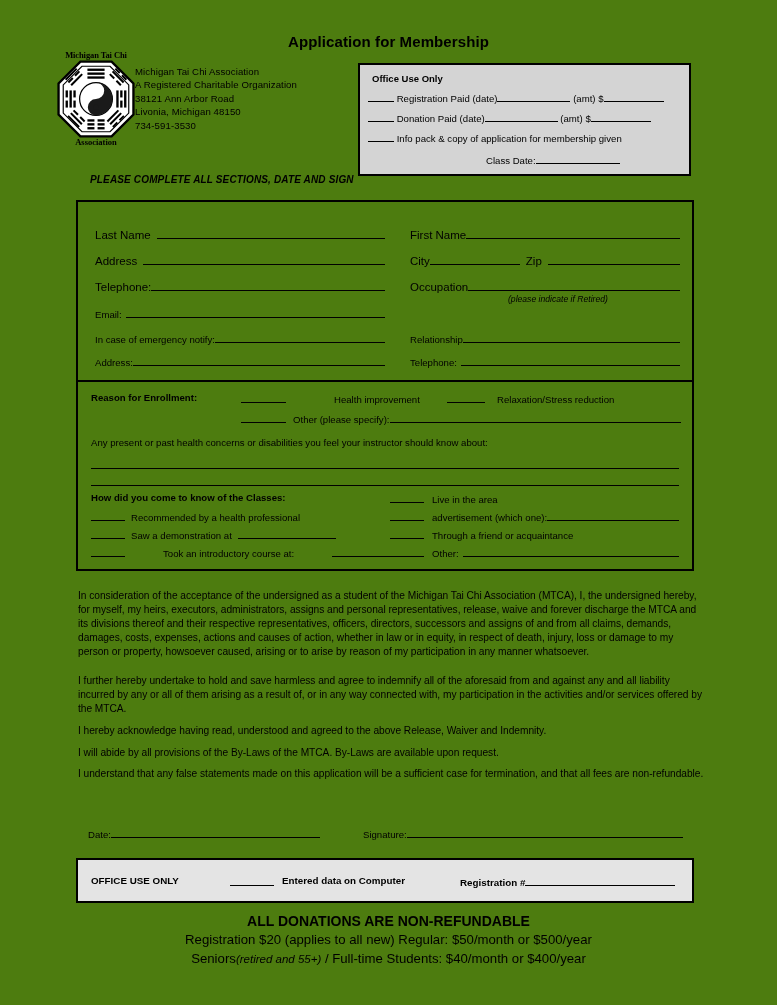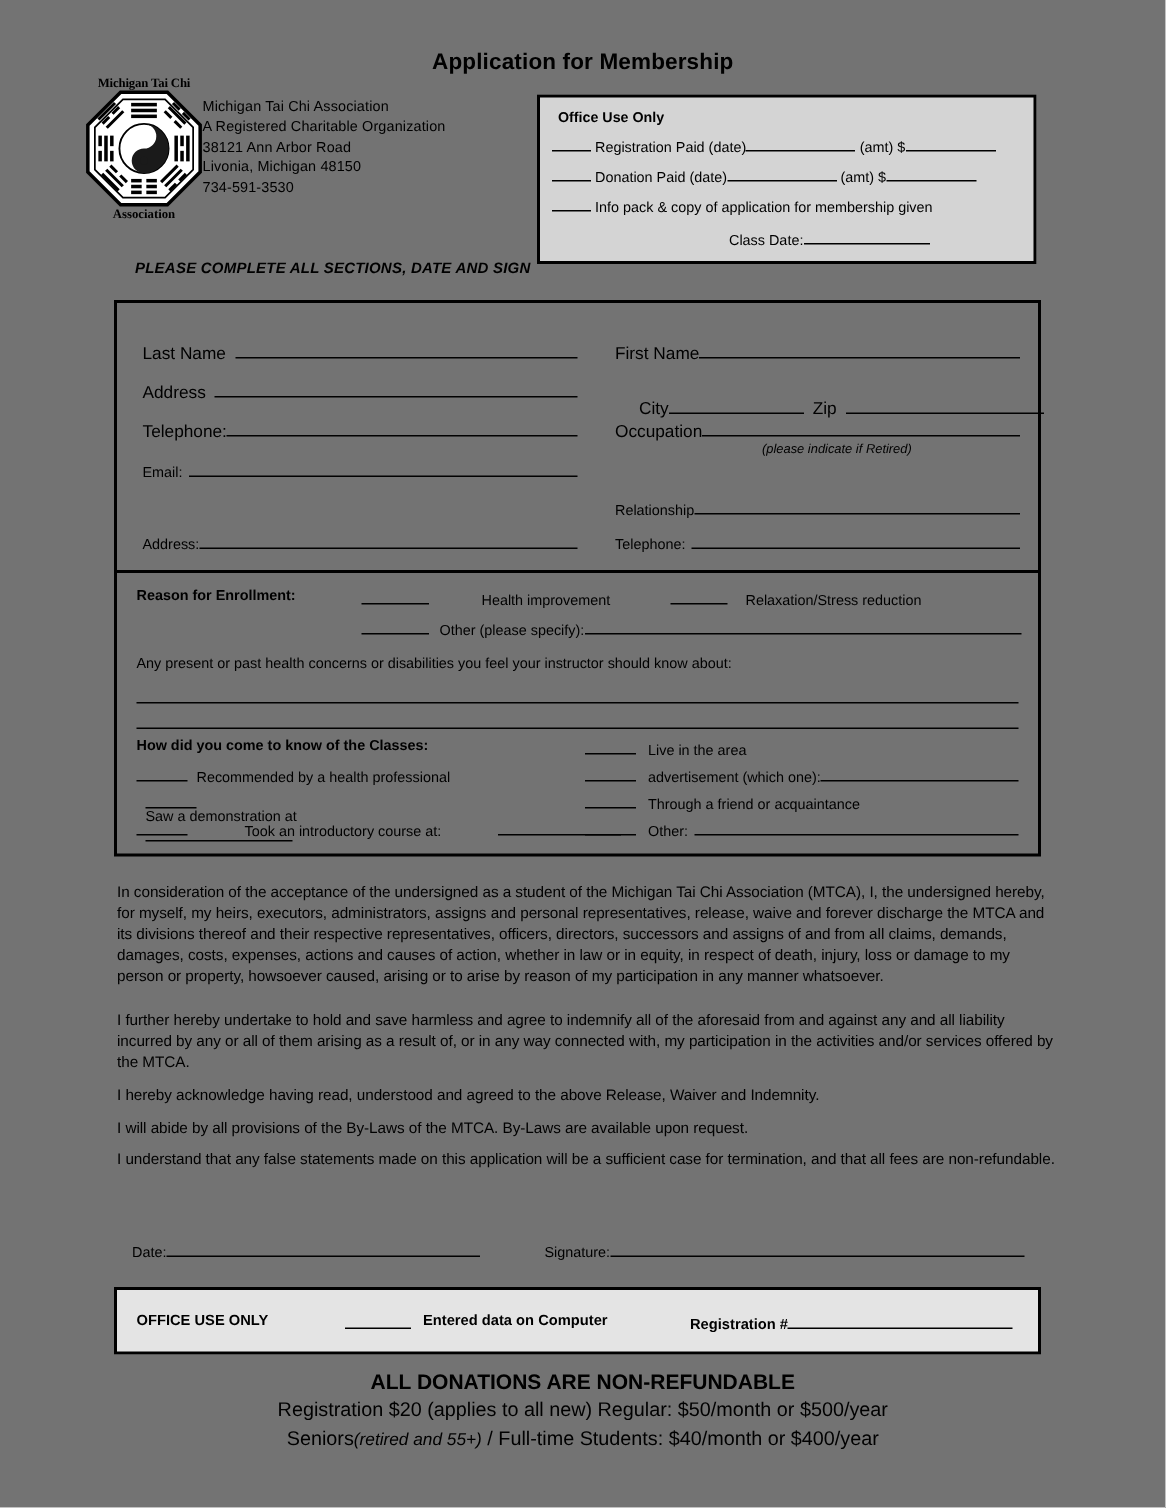--- a/index.html
+++ b/index.html
@@ -8,21 +8,21 @@
     background: #ffffff;
   }
   body {
     font-family: "Liberation Sans", sans-serif;
     color: #000;
   }
   .page {
     position: relative;
     width: 777px;
     height: 1005px;
-    background: #737373;
+    background: #4d7c0f;
     overflow: hidden;
   }
 
   
   .title {
     position: absolute;
     left: 0; right: 0;
     top: 33px;
     text-align: center;
     font-size: 15px;
@@ -332,30 +332,34 @@
       <span class="line" style="margin-left:6px;"></span>
     </div>
     <div class="fld big" style="left:17px; top:77px; width:290px;">
       <span class="lbl">Telephone:</span>
       <span class="line"></span>
     </div>
     <div class="fld small" style="left:17px; top:104px; width:290px;">
       <span class="lbl">Email:</span>
       <span class="line" style="margin-left:4px;"></span>
     </div>
+    <div class="fld small" style="left:17px; top:129px; width:290px;">
+      <span class="lbl">In case of emergency notify:</span>
+      <span class="line"></span>
+    </div>
     <div class="fld small" style="left:17px; top:152px; width:290px;">
       <span class="lbl">Address:</span>
       <span class="line"></span>
     </div>
 
     <div class="fld big" style="left:332px; top:25px; width:270px;">
       <span class="lbl">First Name</span>
       <span class="line"></span>
     </div>
-    <div class="fld big" style="left:348px; top:51px; width:270px;margin-top:11px;">
+    <div class="fld big" style="left:332px; top:51px; width:270px;">
       <span class="lbl">City</span>
       <span class="line fixed" style="width:90px;"></span>
       <span class="lbl" style="margin-left:6px;">Zip</span>
       <span class="line" style="margin-left:6px;"></span>
     </div>
     <div class="fld big" style="left:332px; top:77px; width:270px;">
       <span class="lbl">Occupation</span>
       <span class="line"></span>
     </div>
     <div class="hint" style="left:430px; top:92px;">(please indicate if Retired)</div>
@@ -368,21 +372,21 @@
       <span class="lbl">Telephone:</span>
       <span class="line" style="margin-left:4px;"></span>
     </div>
 
     <div class="divider"></div>
 
     <div class="sec2-title" style="left:13px; top:190px;">Reason for Enrollment:</div>
 
     <div class="sec2-row" style="left:163px; top:190px;">
       <span class="ublank" style="width:45px;"></span>
-      <span style="margin-left:7px;padding-left:28px;">Health improvement</span>
+      <span style="margin-left:20px;padding-left:28px;">Health improvement</span>
     </div>
     <div class="sec2-row" style="left:369px; top:190px;">
       <span class="ublank" style="width:38px;"></span>
       <span style="margin-left:12px;">Relaxation/Stress reduction</span>
     </div>
 
     <div class="sec2-row" style="left:163px; top:210px; width:440px;">
       <span class="ublank" style="width:45px;"></span>
       <span style="margin-left:7px;">Other (please specify):</span>
       <span class="ublank" style="flex:1 1 auto;"></span>
@@ -391,21 +395,21 @@
     <div class="sec2-row" style="left:13px; top:235px; font-weight:normal;">Any present or past health concerns or disabilities you feel your instructor should know about:</div>
     <div class="fullline" style="left:13px; top:266px; width:588px;"></div>
     <div class="fullline" style="left:13px; top:283px; width:588px;"></div>
 
     <div class="sec2-title" style="left:13px; top:290px;">How did you come to know of the Classes:</div>
 
     <div class="sec2-row" style="left:13px; top:308px;">
       <span class="ublank" style="width:34px;"></span>
       <span style="margin-left:6px;">Recommended by a health professional</span>
     </div>
-    <div class="sec2-row" style="left:13px; top:326px;flex-direction:column;">
+    <div class="sec2-row" style="left:13px; top:326px;">
       <span class="ublank" style="width:34px;"></span>
       <span style="margin-left:6px;">Saw a demonstration at</span>
       <span class="ublank" style="width:98px; margin-left:6px;"></span>
     </div>
     <div class="sec2-row" style="left:13px; top:344px;gap:32px;">
       <span class="ublank" style="width:34px;"></span>
       <span style="margin-left:6px;">Took an introductory course at:</span>
       <span class="ublank" style="width:82px; margin-left:6px;"></span>
     </div>
 

